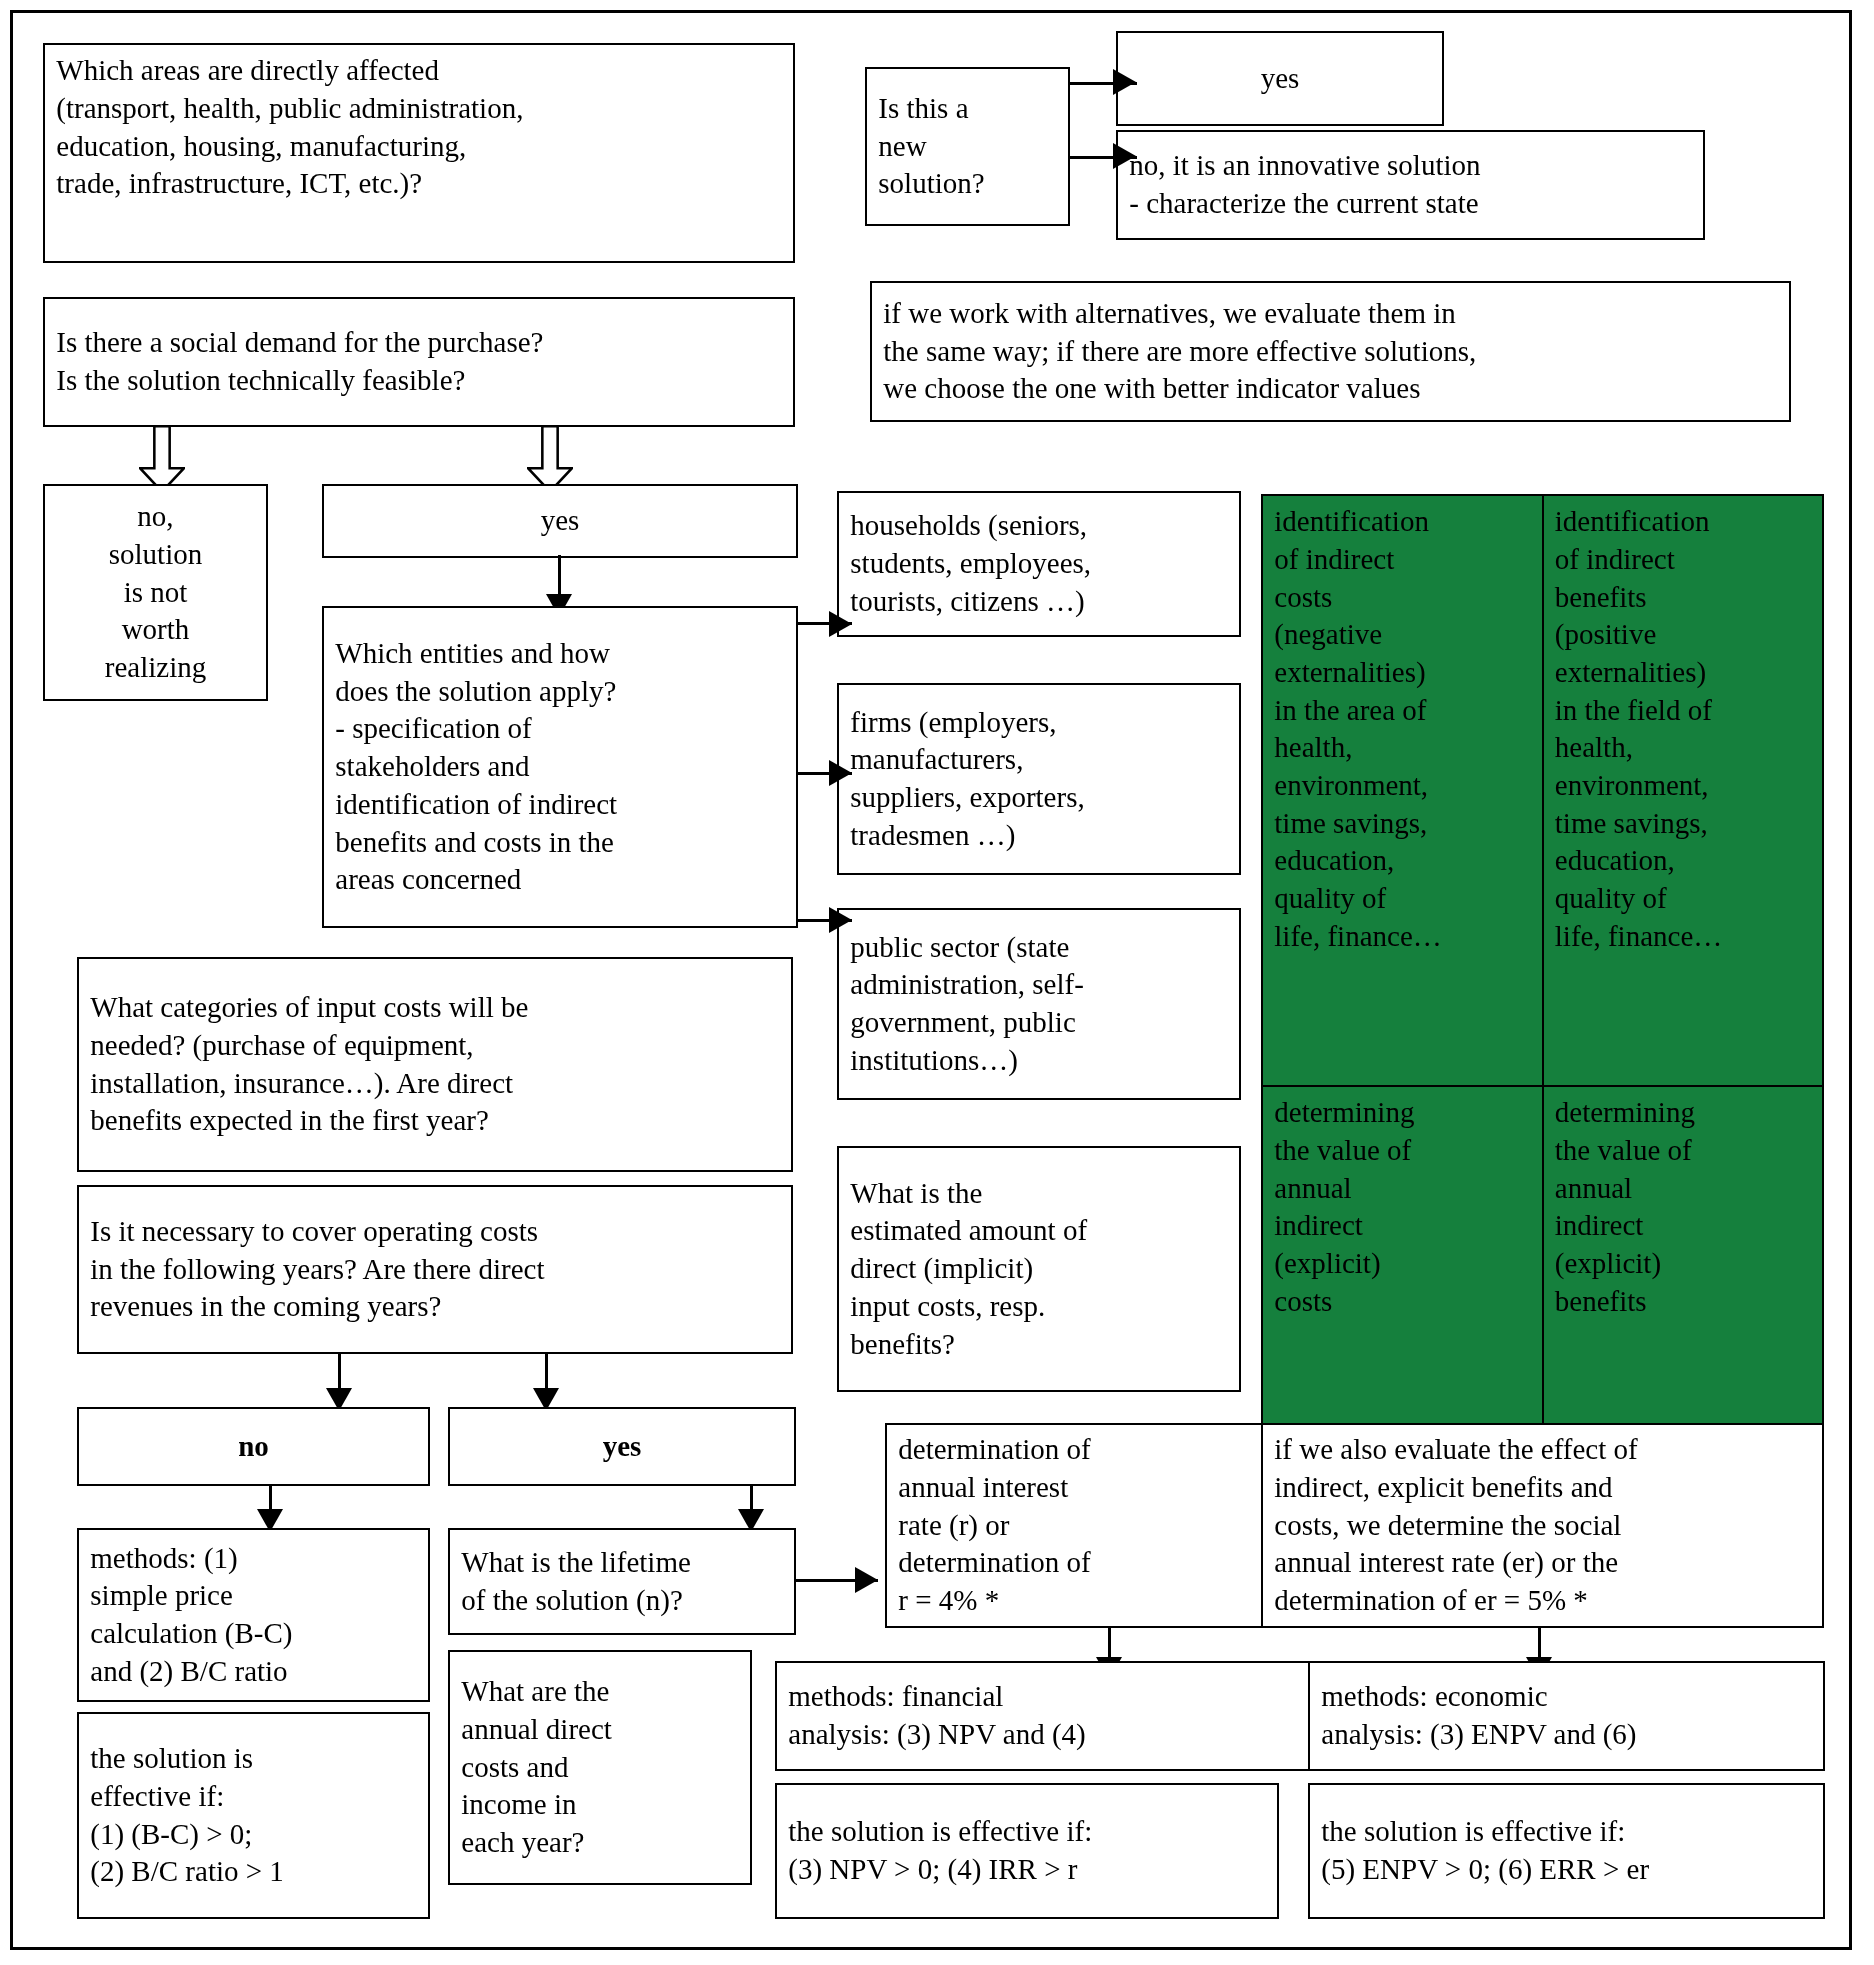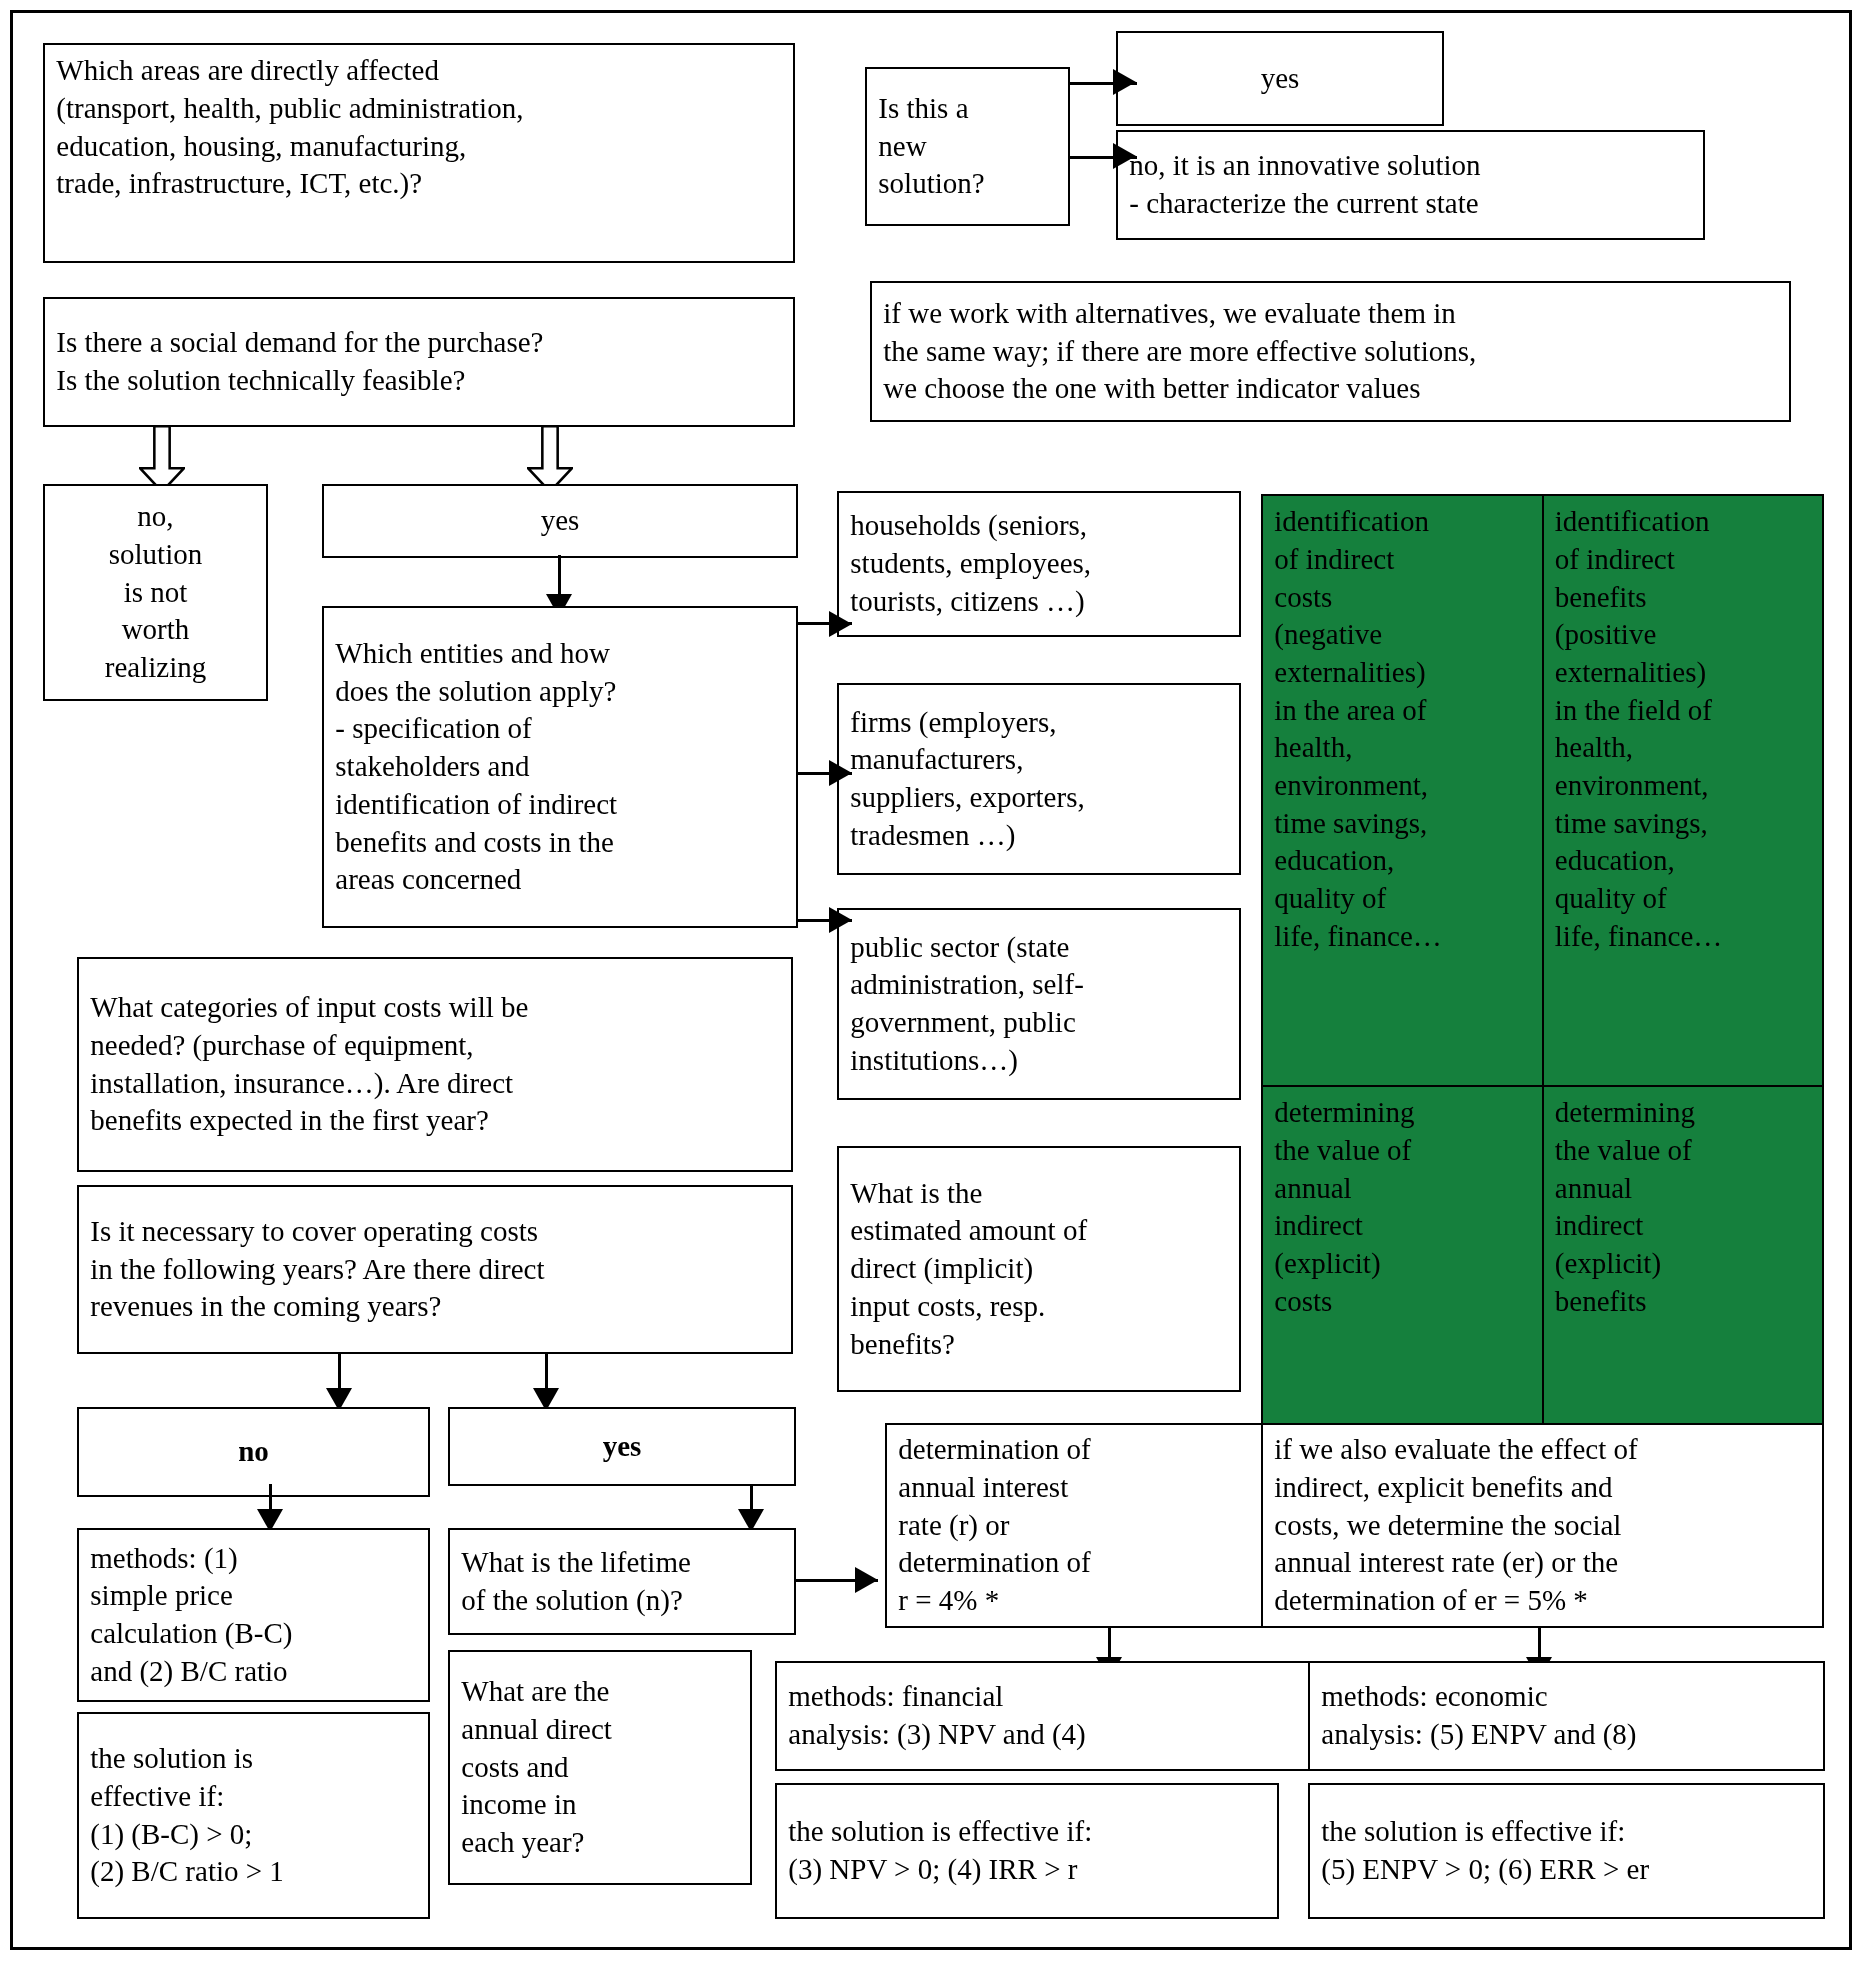--- a/index.html
+++ b/index.html
@@ -221,21 +221,21 @@
 direct (implicit)
 input costs, resp.
 benefits?</div>
 
   <div class="ln vln" style="left:338px;top:1354px;height:54px;"></div>
   <div class="arrowdn" style="left:326px;top:1388px;"></div>
 
   <div class="ln vln" style="left:545px;top:1354px;height:54px;"></div>
   <div class="arrowdn" style="left:533px;top:1388px;"></div>
 
-  <div class="bx hc ctr bold" style="left:77px;top:1407px;width:353px;height:90px;">no</div>
+  <div class="bx hc ctr bold" style="left:77px;top:1407px;width:353px;height:79px;">no</div>
 
   <div class="bx hc ctr bold" style="left:448px;top:1407px;width:348px;height:79px;">yes</div>
 
   <div class="ln vln" style="left:269px;top:1484px;height:46px;"></div>
   <div class="arrowdn" style="left:257px;top:1509px;"></div>
 
   <div class="ln vln" style="left:750px;top:1484px;height:46px;"></div>
   <div class="arrowdn" style="left:738px;top:1509px;"></div>
 
   <div class="bx vc" style="left:77px;top:1528px;width:353px;height:174px;">methods: (1)
@@ -278,19 +278,19 @@
   <div class="bx vc" style="left:1261px;top:1423px;width:563px;height:205px;">if we also evaluate the effect of
 indirect, explicit benefits and
 costs, we determine the social
 annual interest rate (er) or the
 determination of er = 5% *</div>
 
   <div class="ln vln" style="left:1538px;top:1627px;height:51px;"></div>
   <div class="arrowdn" style="left:1526px;top:1657px;"></div>
 
   <div class="bx vc" style="left:1308px;top:1661px;width:517px;height:110px;">methods: economic
-analysis: (5) ENPV and (8)</div>
+analysis: (3) ENPV and (6)</div>
 
   <div class="bx vc" style="left:1308px;top:1783px;width:517px;height:136px;">the solution is effective if:
 (5) ENPV &gt; 0; (6) ERR &gt; er</div>
 
 </div>
 
 
 </body></html>

